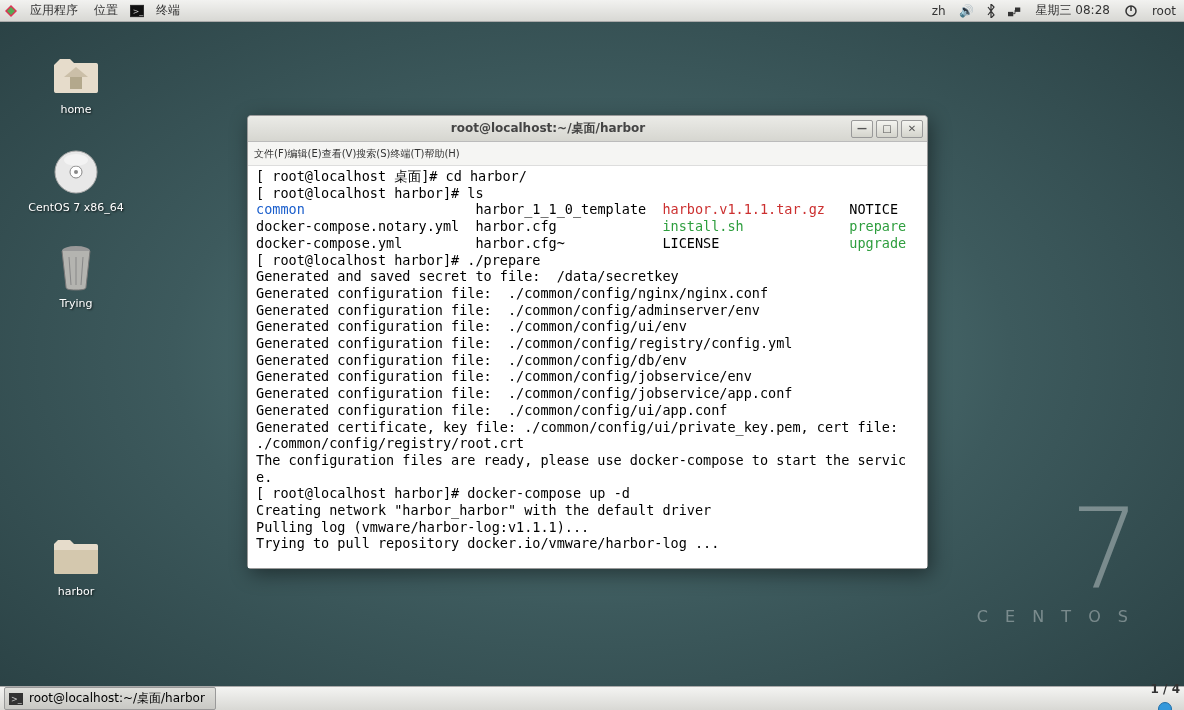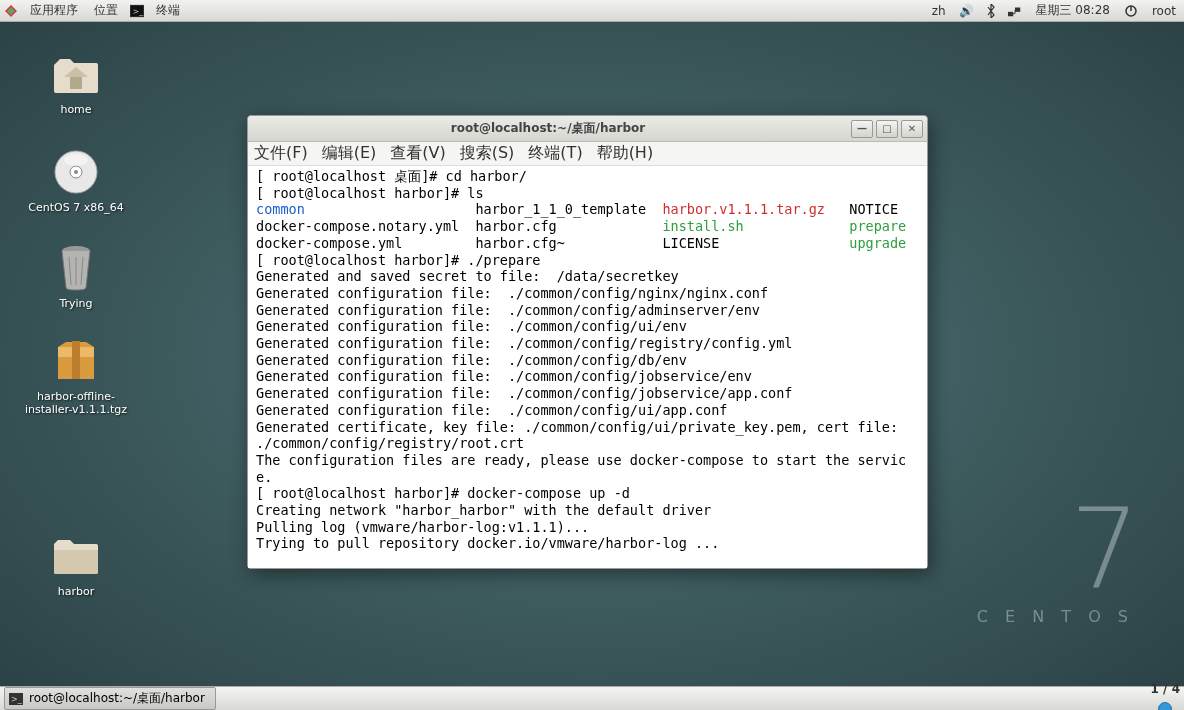--- a/index.html
+++ b/index.html
@@ -49,21 +49,21 @@
   display: flex; flex-direction: column;
 }
 .titlebar {
   height: 26px; background: linear-gradient(#ebebe7,#d6d6d0);
   border-bottom: 1px solid #bbb; border-radius: 4px 4px 0 0;
   display: flex; align-items: center; font-size: 12px; font-weight: bold; color: #444;
 }
 .titlebar .title { flex: 1; text-align: center; }
 .win-controls { display: flex; margin-right: 4px; }
 .win-btn { width: 22px; height: 18px; border: 1px solid #999; background: linear-gradient(#f4f4f0,#d4d4cc); margin-left: 3px; border-radius: 2px; display:flex;align-items:center;justify-content:center;font-size:10px;color:#555;}
-.menubar { height: 24px; background: #f5f5f3; border-bottom: 1px solid #ddd; display: flex; align-items:center; padding: 0 6px; gap: 14px; font-size: 16px; color: #333;}
+.menubar { height: 24px; background: #f5f5f3; border-bottom: 1px solid #ddd; display: flex; align-items:center; padding: 0 6px; gap: 0; font-size: 10px; color: #333;}
 .term-body { flex: 1; background: #fff; font-family: "DejaVu Sans Mono","Courier New",monospace; font-size: 13.5px; line-height: 16.7px; color: #000; white-space: pre; padding: 2px 8px; overflow: hidden;}
 .c-blue { color: #1a5ecc; }
 .c-red { color: #cc3030; }
 .c-green { color: #2e9e3e; }
 </style>
 </head>
 <body>
 
 <div class="top-panel">
   <div class="left">
@@ -141,30 +141,20 @@
           <ellipse cx="19" cy="6" rx="14" ry="5" fill="#999"></ellipse>
           <path d="M5 6l4 36c0 2 2 3 10 3s10-1 10-3l4-36" fill="#b4b4b0" stroke="#777"></path>
           <line x1="12" y1="12" x2="14" y2="40" stroke="#888"></line>
           <line x1="19" y1="12" x2="19" y2="40" stroke="#888"></line>
           <line x1="26" y1="12" x2="24" y2="40" stroke="#888"></line>
         </svg>
     </div>
     <span class="label">Trying</span>
   </div>
 
-  <div class="d-icon" style="left:16px;top:315px">
-    <div class="glyph">
-      <svg width="44" height="40" viewBox="0 0 44 40">
-          <path fill="#d89b3e" d="M4 38V6l8-5h20l8 5v32z"></path>
-          <path fill="#ecb968" d="M4 6h36v10H4z"></path>
-          <rect x="18" y="0" width="8" height="38" fill="#bb7e2e"></rect>
-        </svg>
-    </div>
-    <span class="label">harbor-offline-installer-v1.1.1.tgz</span>
-  </div>
 
   <div class="d-icon" style="left:16px;top:510px">
     <div class="glyph">
       <svg width="48" height="40" viewBox="0 0 48 40">
           <path fill="#e6dccb" d="M2 36V8l4-4h12l4 4h22c2 0 2 2 2 2v26c0 2-2 2-2 2H4c-2 0-2-2-2-2z"></path>
           <path fill="#d4c8ae" d="M2 14h44v22c0 2-2 2-2 2H4c-2 0-2-2-2-2z"></path>
         </svg>
     </div>
     <span class="label">harbor</span>
   </div>

